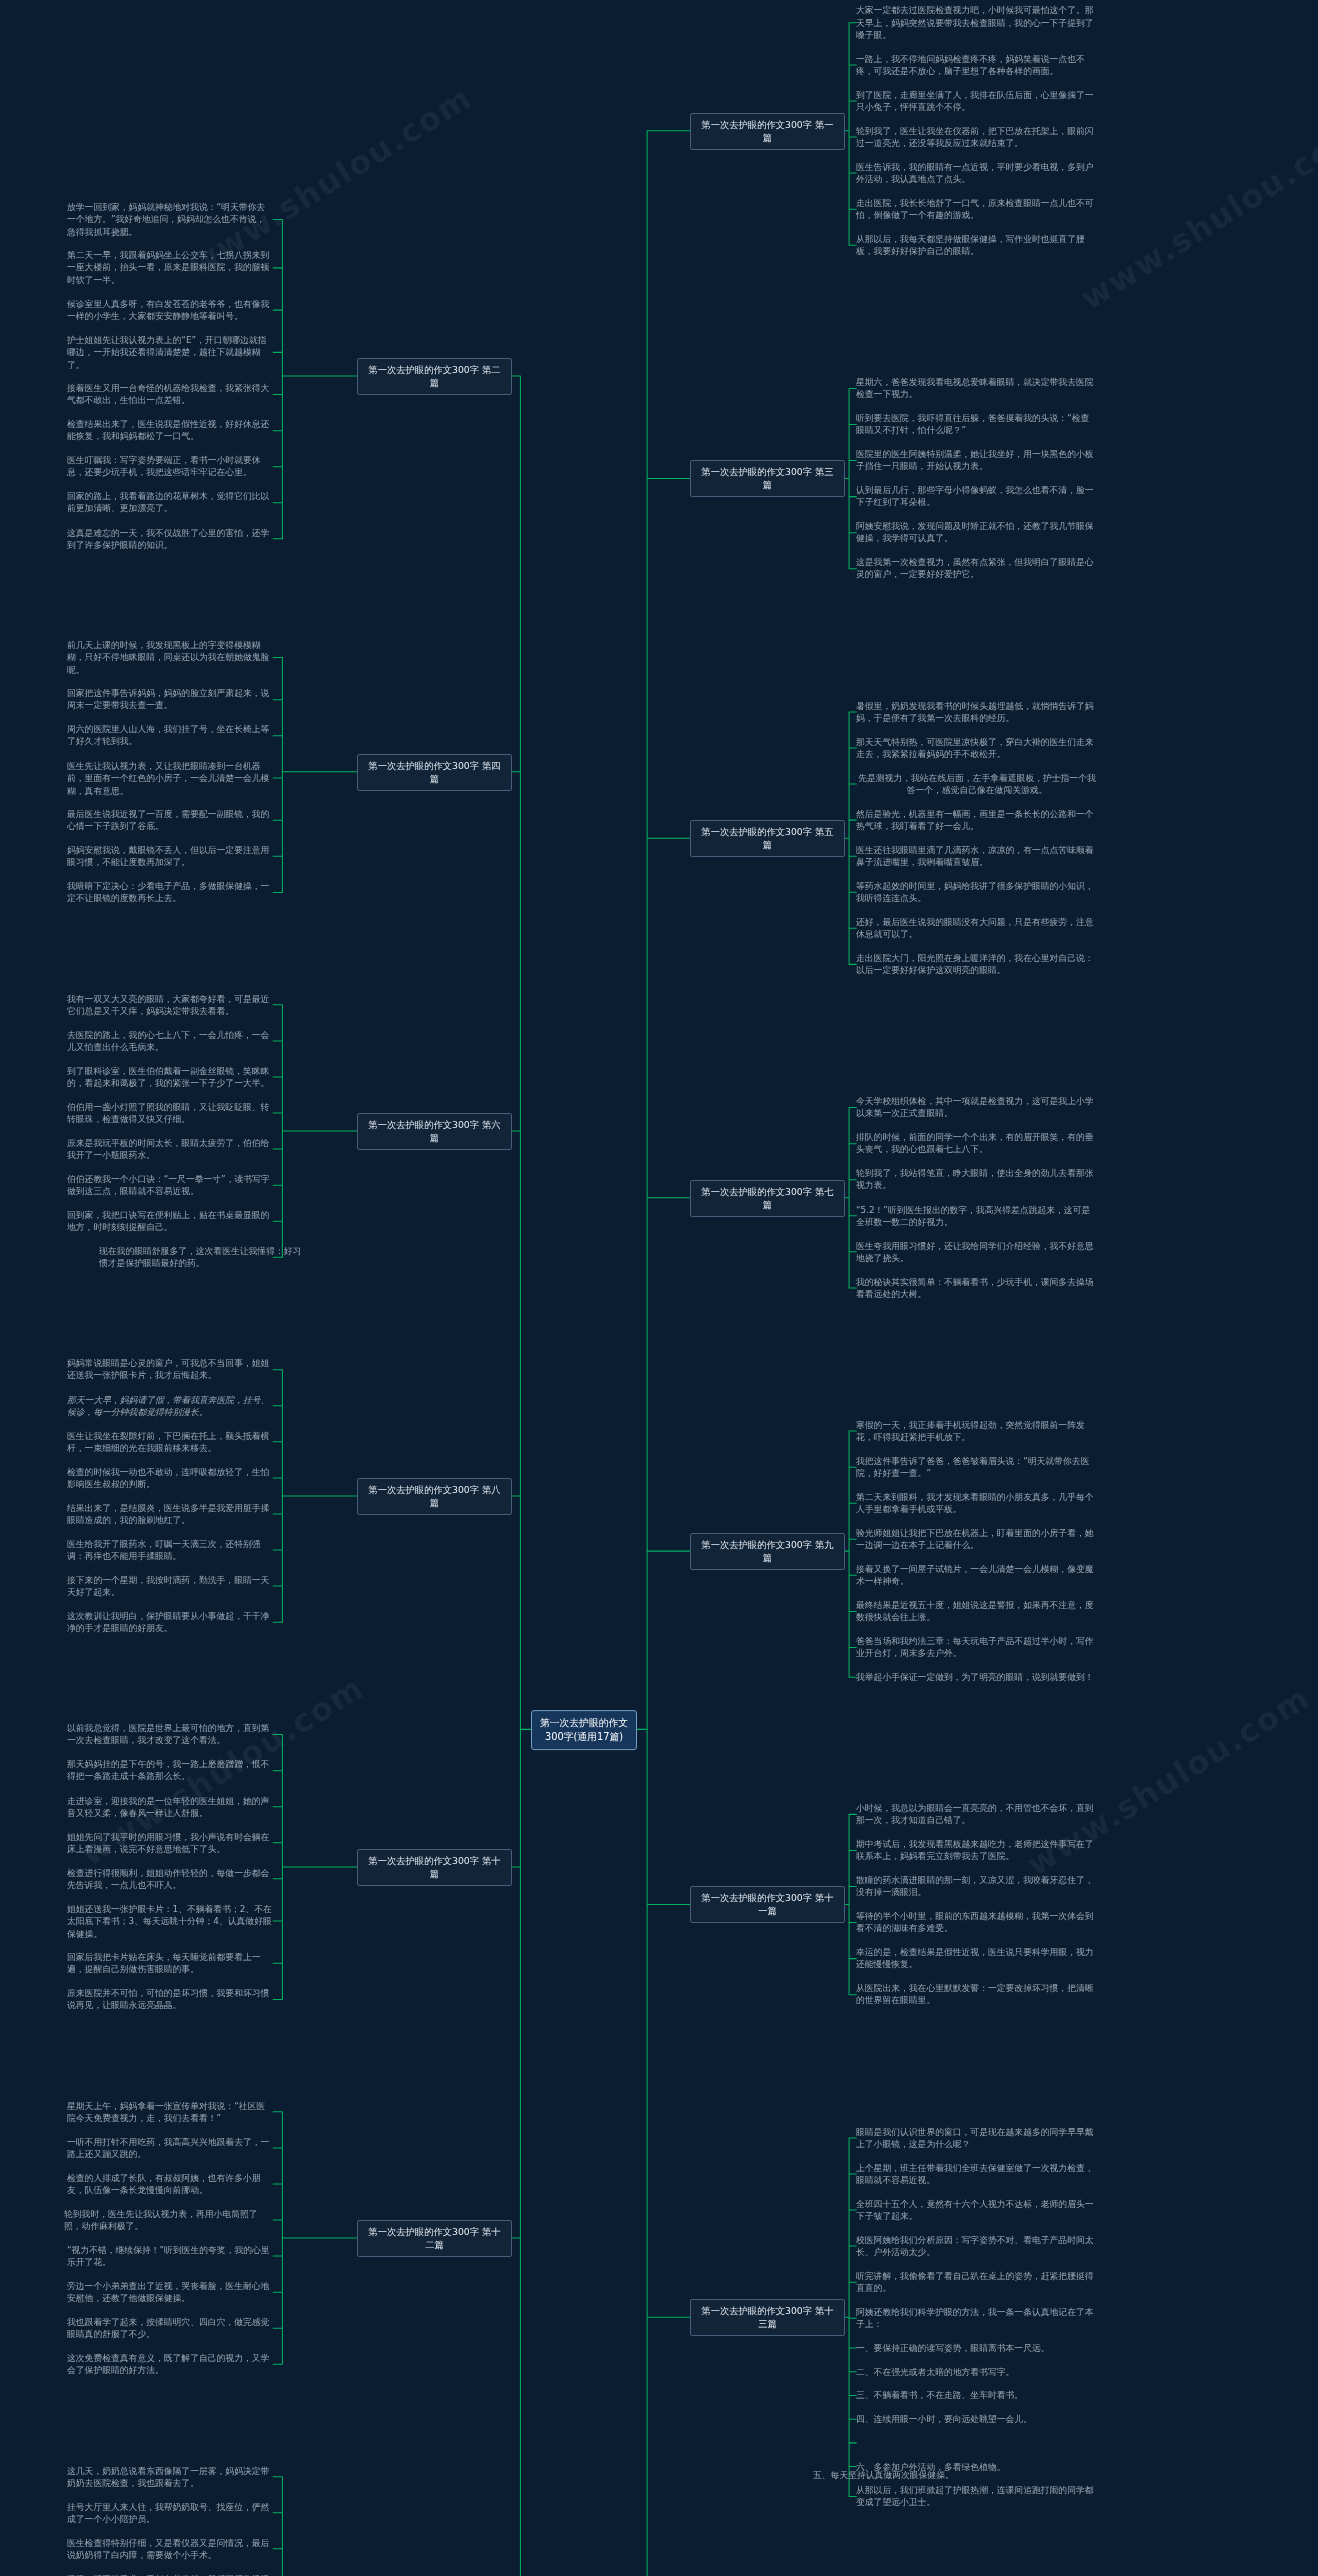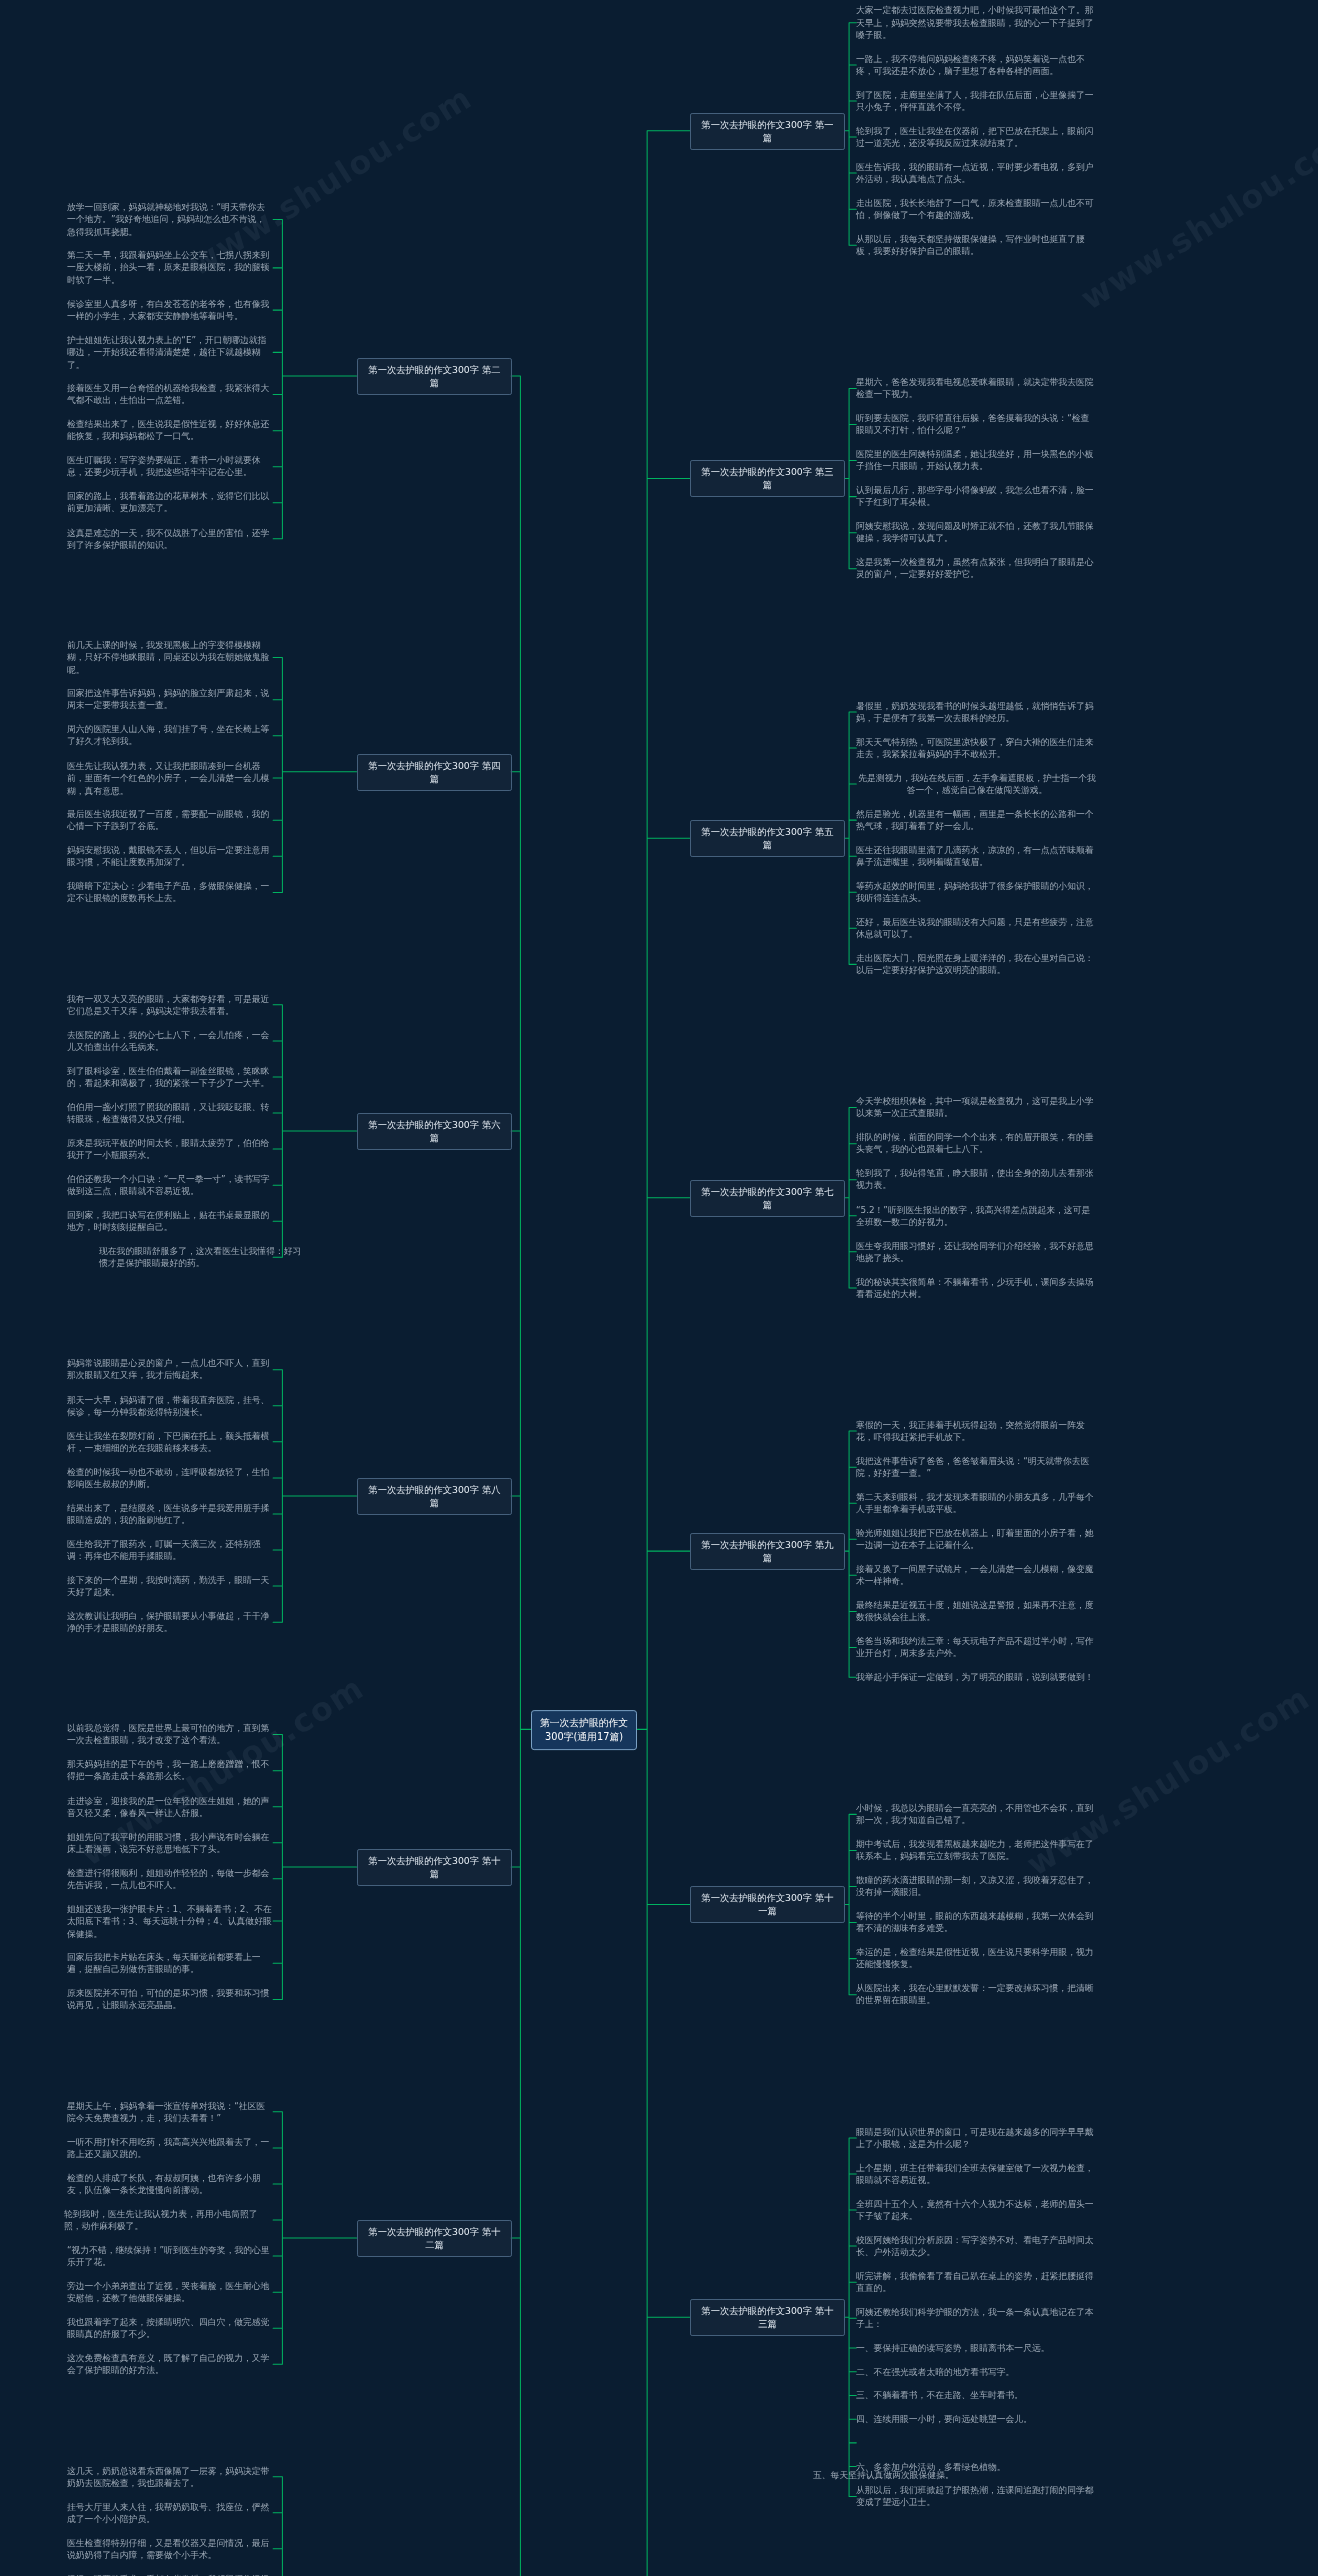--- a/index.html
+++ b/index.html
@@ -63,22 +63,22 @@
     <div class="title" style="width: 155px; left: 357px; top: 1113px;">第一次去护眼的作文300字 第六篇</div>
     <div class="para" style="left: 67px; width: 206px; top: 993px;">我有一双又大又亮的眼睛，大家都夸好看，可是最近它们总是又干又痒，妈妈决定带我去看看。</div>
     <div class="para" style="left: 67px; width: 206px; top: 1029px;">去医院的路上，我的心七上八下，一会儿怕疼，一会儿又怕查出什么毛病来。</div>
     <div class="para" style="left: 67px; width: 206px; top: 1065px;">到了眼科诊室，医生伯伯戴着一副金丝眼镜，笑眯眯的，看起来和蔼极了，我的紧张一下子少了一大半。</div>
     <div class="para" style="left: 67px; width: 206px; top: 1101px;">伯伯用一盏小灯照了照我的眼睛，又让我眨眨眼、转转眼珠，检查做得又快又仔细。</div>
     <div class="para" style="left: 67px; width: 206px; top: 1137px;">原来是我玩平板的时间太长，眼睛太疲劳了，伯伯给我开了一小瓶眼药水。</div>
     <div class="para" style="left: 67px; width: 206px; top: 1173px;">伯伯还教我一个小口诀：“一尺一拳一寸”，读书写字做到这三点，眼睛就不容易近视。</div>
     <div class="para" style="left: 67px; width: 206px; top: 1209px;">回到家，我把口诀写在便利贴上，贴在书桌最显眼的地方，时时刻刻提醒自己。</div>
     <div class="para" style="left: 67px; width: 206px; top: 1245px; margin-left: 32px;">现在我的眼睛舒服多了，这次看医生让我懂得：好习惯才是保护眼睛最好的药。</div>
     <div class="title" style="width: 155px; left: 357px; top: 1478px;">第一次去护眼的作文300字 第八篇</div>
-    <div class="para" style="left: 67px; width: 206px; top: 1357px;">妈妈常说眼睛是心灵的窗户，一点儿也不吓人，直到那次眼睛又红又痒，我才后悔起来。</div>
-    <div class="para" style="left: 67px; width: 206px; top: 1394px;">那天一大早，妈妈请了假，带着我直奔医院，挂号、候诊，每一分钟我都觉得特别漫长。</div>
+    <div class="para" style="left: 67px; width: 206px; top: 1357px;">妈妈常说眼睛是心灵的窗户，可我总不当回事，姐姐还送我一张护眼卡片，我才后悔起来。</div>
+    <div class="para" style="left: 67px; width: 206px; top: 1394px; font-style: italic;">那天一大早，妈妈请了假，带着我直奔医院，挂号、候诊，每一分钟我都觉得特别漫长。</div>
     <div class="para" style="left: 67px; width: 206px; top: 1430px;">医生让我坐在裂隙灯前，下巴搁在托上，额头抵着横杆，一束细细的光在我眼前移来移去。</div>
     <div class="para" style="left: 67px; width: 206px; top: 1466px;">检查的时候我一动也不敢动，连呼吸都放轻了，生怕影响医生叔叔的判断。</div>
     <div class="para" style="left: 67px; width: 206px; top: 1502px;">结果出来了，是结膜炎，医生说多半是我爱用脏手揉眼睛造成的，我的脸刷地红了。</div>
     <div class="para" style="left: 67px; width: 206px; top: 1538px;">医生给我开了眼药水，叮嘱一天滴三次，还特别强调：再痒也不能用手揉眼睛。</div>
     <div class="para" style="left: 67px; width: 206px; top: 1574px;">接下来的一个星期，我按时滴药，勤洗手，眼睛一天天好了起来。</div>
     <div class="para" style="left: 67px; width: 206px; top: 1610px;">这次教训让我明白，保护眼睛要从小事做起，干干净净的手才是眼睛的好朋友。</div>
     <div class="title" style="width: 155px; left: 357px; top: 1849px;">第一次去护眼的作文300字 第十篇</div>
     <div class="para" style="left: 67px; width: 206px; top: 1722px;">以前我总觉得，医院是世界上最可怕的地方，直到第一次去检查眼睛，我才改变了这个看法。</div>
     <div class="para" style="left: 67px; width: 206px; top: 1758px;">那天妈妈挂的是下午的号，我一路上磨磨蹭蹭，恨不得把一条路走成十条路那么长。</div>
     <div class="para" style="left: 67px; width: 206px; top: 1795px;">走进诊室，迎接我的是一位年轻的医生姐姐，她的声音又轻又柔，像春风一样让人舒服。</div>

